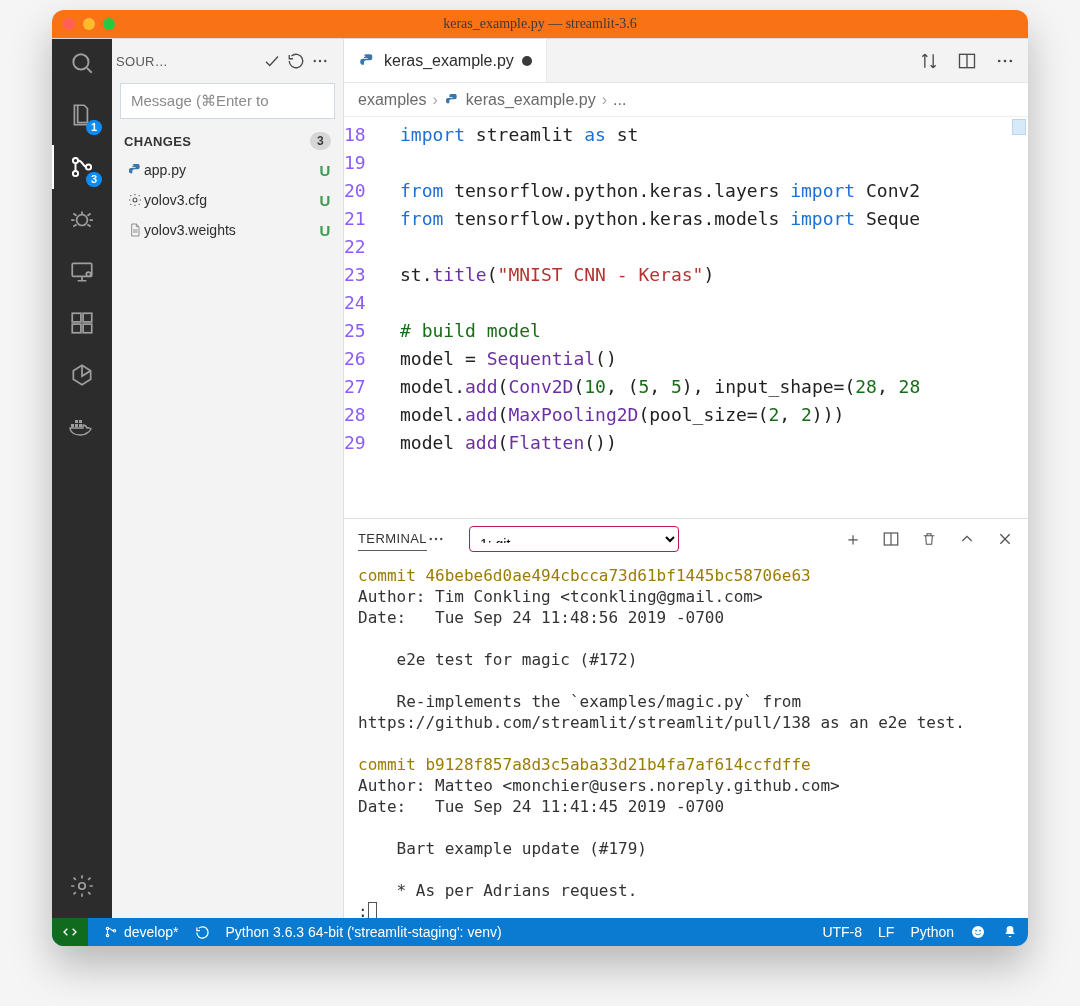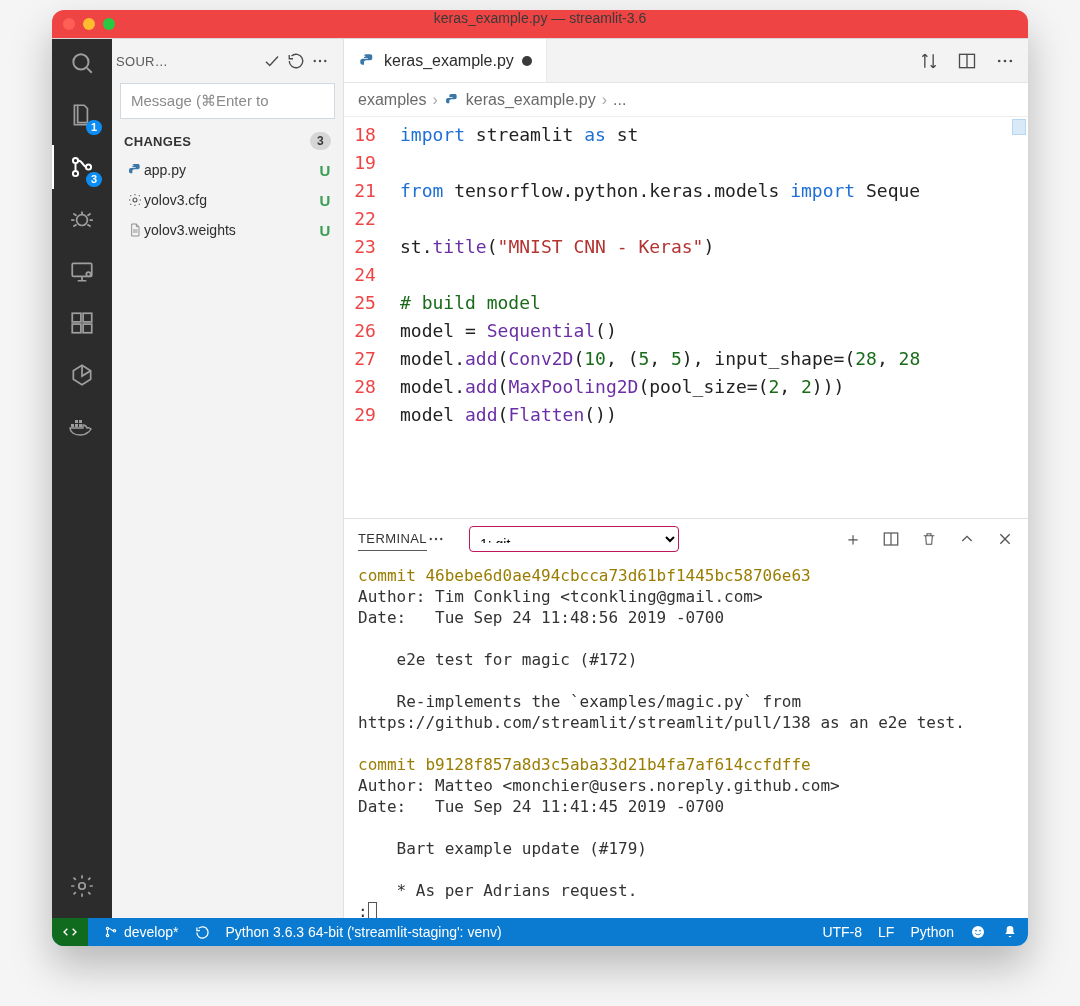--- a/index.html
+++ b/index.html
@@ -12,24 +12,24 @@
   }
   .window {
     position:absolute; left:52px; top:10px; width:976px; height:936px;
     background:#fff; border-radius:12px;
     box-shadow:0 20px 40px rgba(0,0,0,0.25);
     overflow:hidden;
     display:flex; flex-direction:column;
   }
   
   .titlebar {
-    height:29px; background:#ef4444;
-    display:flex; align-items:flex-start; position:relative;
+    height:29px; background:#f97316;
+    display:flex; align-items:center; position:relative;
     border-bottom:1px solid #d9d9d9;
-    font-size:14px; color:#333;
+    font-size:14px; color:#333;font-family:Liberation Serif, serif;
   }
   .traffic { position:absolute; left:11px; top:8px; display:flex; gap:8px; }
   .traffic span { width:12px; height:12px; border-radius:50%; display:block; }
   .tl-close{background:#ff5f57;} .tl-min{background:#febc2e;} .tl-max{background:#28c840;}
   .titlebar .title { margin:0 auto; font-size:14px; color:#3a3a3a; }
 
   .body { flex:1; display:flex; overflow:hidden; }
 
   
   .activity {
@@ -98,21 +98,21 @@
   }
   .crumbs .sep{ color:#aaa; }
   .crumbs .link{ cursor:pointer; }
   .editor {
     flex:1; overflow:hidden; position:relative; background:#fff;
     font-family: Menlo, Consolas, "DejaVu Sans Mono", monospace;
     font-size:18px; line-height:28px;
   }
   .editor .rows { padding:4px 0 0; }
   .erow { display:flex; white-space:pre; }
-  .gutter { width:56px; text-align:center; padding-right:14px; color:#ef4444; }
+  .gutter { width:56px; text-align:left; padding-right:14px; color:#8b5cf6; }
   .code { flex:1; color:#222; overflow:hidden;}
   .kw { color:#1e6fd6; } .str{ color:#b33330; } .num{ color:#186b18; } .cmt{ color:#186b18; }
   .fn { color:#6b2fa5; }
   .minimap { position:absolute; right:2px; top:2px; width:14px; height:16px; background:#d8e9f7; border:1px solid #b8d6ef;}
 
   
   .panel { height:400px; border-top:1px solid #e0e0e0; background:#fff; display:flex; flex-direction:column;}
   .panel-head {
     height:40px; display:flex; align-items:center; padding:0 14px; color:#444;
   }
@@ -332,20 +332,21 @@
           </svg>
         <span class="link">keras_example.py</span>
         <span class="sep">›</span>
         <span class="link">...</span>
       </div>
       <div class="editor">
         <div class="minimap"></div>
         <div class="rows" id="editor-rows">
             <div class="erow"><span class="gutter">18</span><span class="code"><span class="kw">import</span> streamlit <span class="kw">as</span> st</span></div>
             <div class="erow"><span class="gutter">19</span><span class="code"></span></div>
+            <div class="erow"><span class="gutter">20</span><span class="code"><span class="kw">from</span> tensorflow.python.keras.layers <span class="kw">import</span> Conv2</span></div>
             <div class="erow"><span class="gutter">21</span><span class="code"><span class="kw">from</span> tensorflow.python.keras.models <span class="kw">import</span> Seque</span></div>
             <div class="erow"><span class="gutter">22</span><span class="code"></span></div>
             <div class="erow"><span class="gutter">23</span><span class="code">st.<span class="fn">title</span>(<span class="str">"MNIST CNN - Keras"</span>)</span></div>
             <div class="erow"><span class="gutter">24</span><span class="code"></span></div>
             <div class="erow"><span class="gutter">25</span><span class="code"><span class="cmt"># build model</span></span></div>
             <div class="erow"><span class="gutter">26</span><span class="code">model = <span class="fn">Sequential</span>()</span></div>
             <div class="erow"><span class="gutter">27</span><span class="code">model.<span class="fn">add</span>(<span class="fn">Conv2D</span>(<span class="num">10</span>, (<span class="num">5</span>, <span class="num">5</span>), input_shape=(<span class="num">28</span>, <span class="num">28</span></span></div>
             <div class="erow"><span class="gutter">28</span><span class="code">model.<span class="fn">add</span>(<span class="fn">MaxPooling2D</span>(pool_size=(<span class="num">2</span>, <span class="num">2</span>)))</span></div>
             <div class="erow"><span class="gutter">29</span><span class="code">model <span class="fn">add</span>(<span class="fn">Flatten</span>())</span></div>
           </div>

